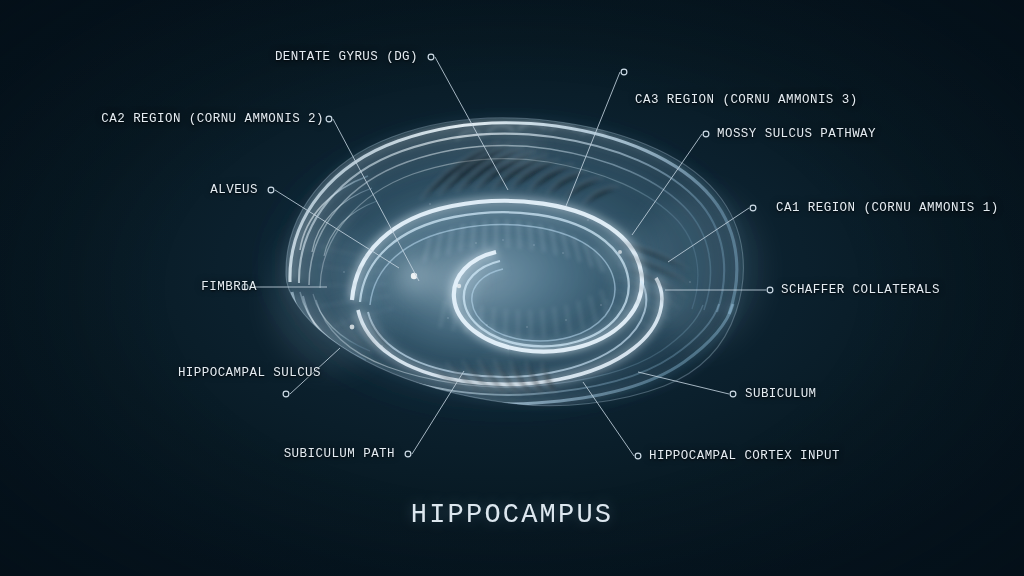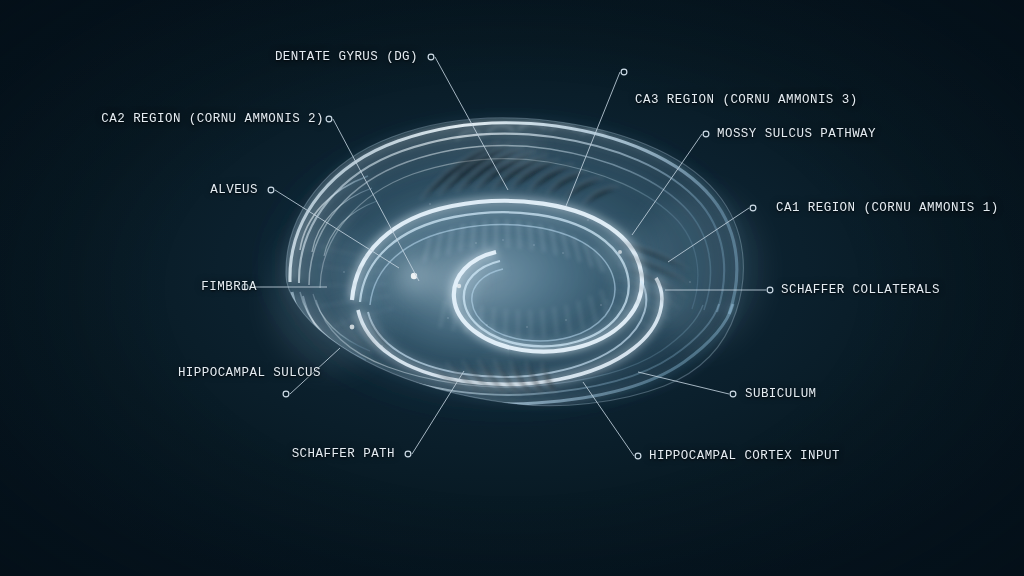--- a/index.html
+++ b/index.html
@@ -327,23 +327,24 @@
       <line x1="634" y1="456" x2="583" y2="382" class="leader"></line>
       <circle cx="638" cy="456" r="2.9" class="dot"></circle>
     </svg>
 
   <div id="labels">
       <div class="label left" style="left: 418px; top: 51px;">DENTATE GYRUS (DG)</div>
       <div class="label left" style="left: 316px; top: 113px; margin-left: 8px;">CA2 REGION (CORNU AMMONIS 2)</div>
       <div class="label left" style="left: 258px; top: 184px;">ALVEUS</div>
       <div class="label left" style="left: 232px; top: 281px; margin-left: 25px;">FIMBRIA</div>
       <div class="label left" style="left: 273px; top: 367px; margin-left: 48px;">HIPPOCAMPAL SULCUS</div>
-      <div class="label left" style="left: 395px; top: 448px;">SCHAFFER PATH</div>
+      <div class="label left" style="left: 395px; top: 448px;">SUBICULUM PATH</div>
       <div class="label right" style="left: 635px; top: 66px; margin-top: 28px;">CA3 REGION (CORNU AMMONIS 3)</div>
       <div class="label right" style="left: 717px; top: 128px;">MOSSY SULCUS PATHWAY</div>
       <div class="label right" style="left: 776px; top: 202px;">CA1 REGION (CORNU AMMONIS 1)</div>
       <div class="label right" style="left: 781px; top: 284px;">SCHAFFER COLLATERALS</div>
       <div class="label right" style="left: 745px; top: 388px;">SUBICULUM</div>
       <div class="label right" style="left: 649px; top: 450px;">HIPPOCAMPAL CORTEX INPUT</div>
     </div>
 
+  <div id="page-title">HIPPOCAMPUS</div>
 
 </div>
 
 </body></html>

